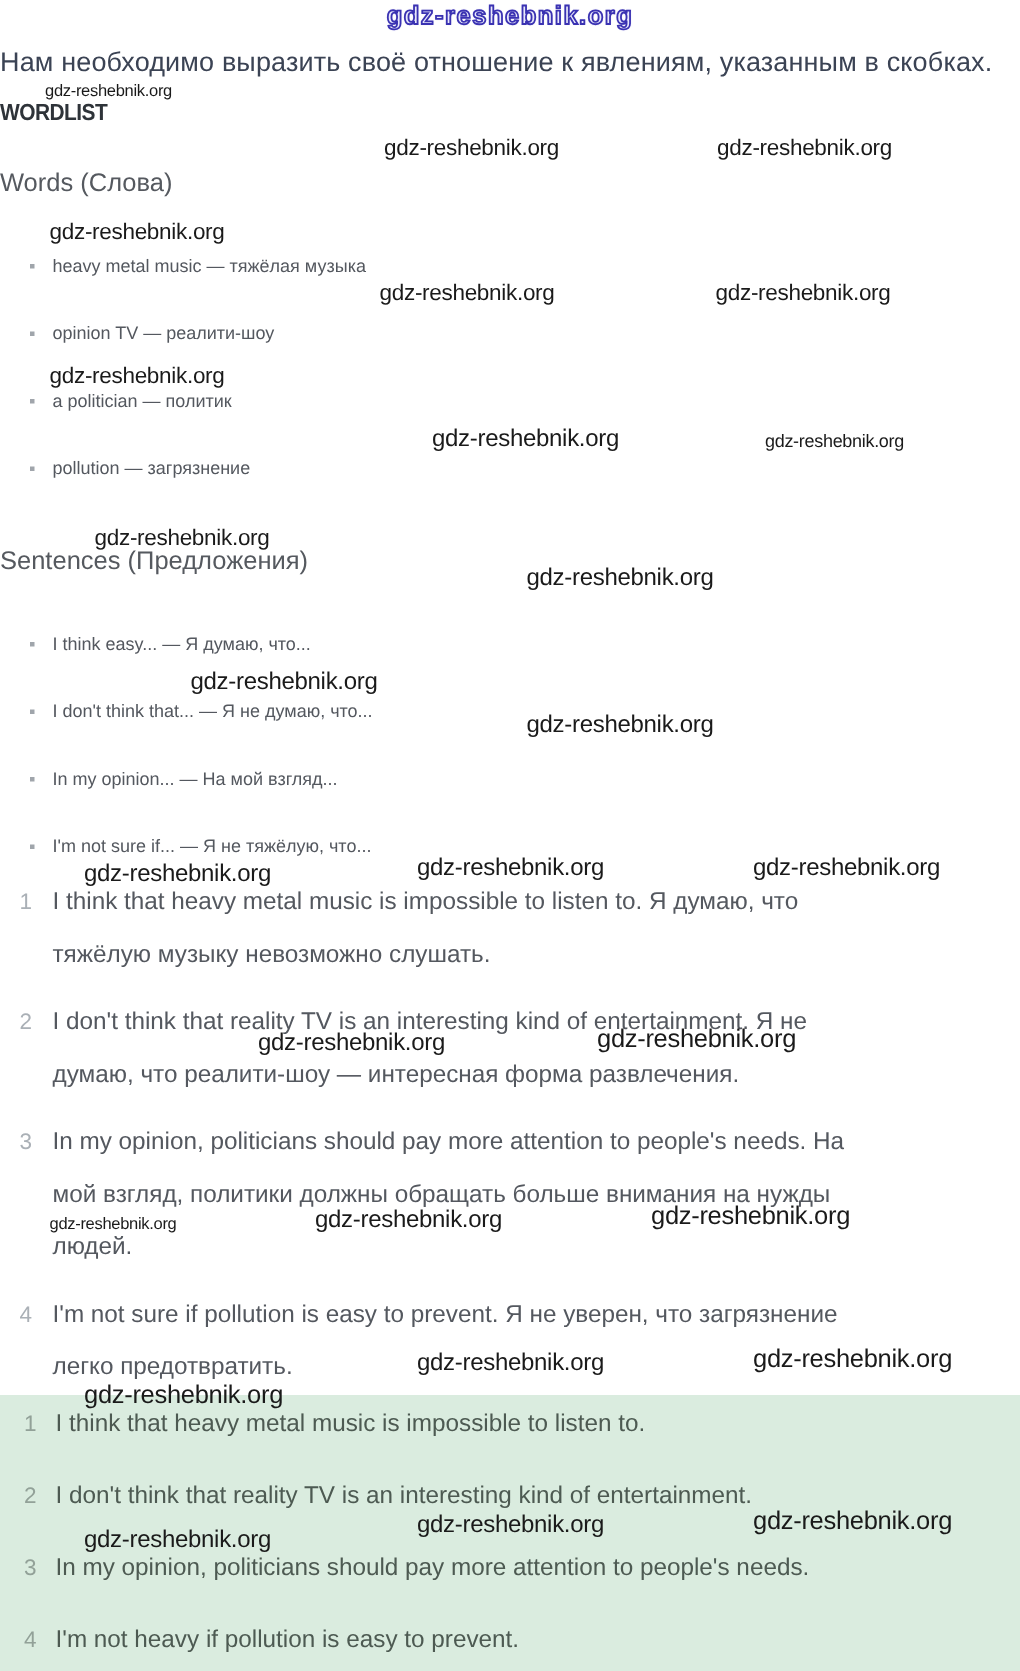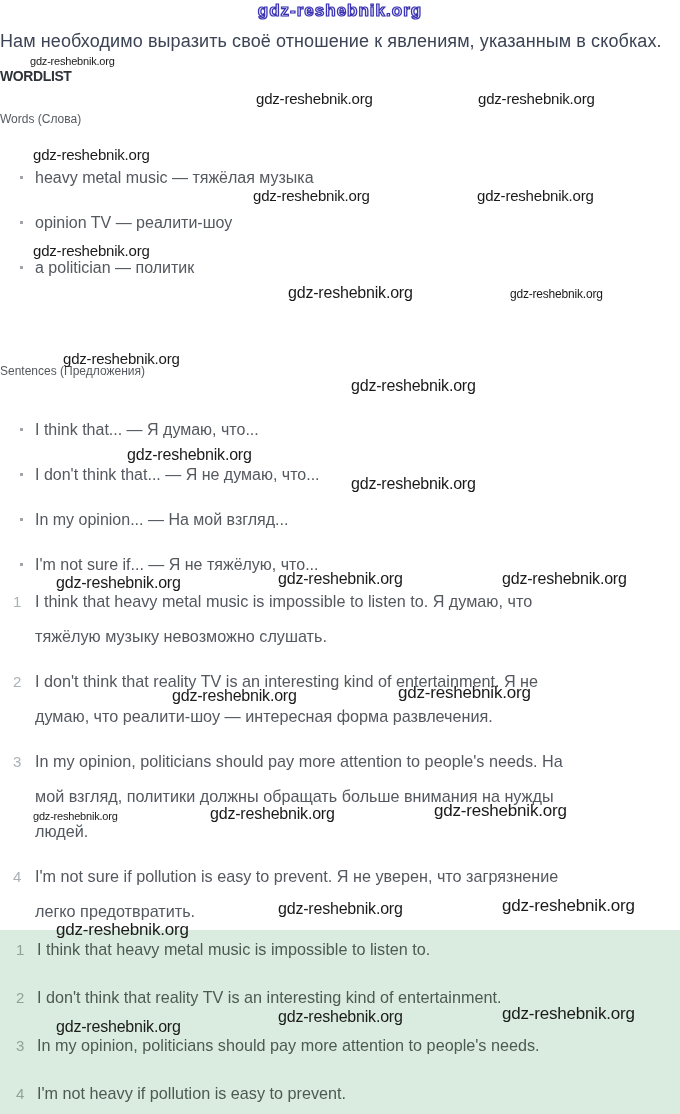--- a/index.html
+++ b/index.html
@@ -26,34 +26,34 @@
     font-size:18px;letter-spacing:0.1px;
     color:#3b4354;
   }
   #wordlist-title{
     top:67px;left:0;
     font-size:15.5px;font-weight:bold;color:#2e3339;
     letter-spacing:-0.4px;
     transform:scaleX(0.9);transform-origin:left top;
   }
   .section-heading{
-    font-size:12px;color:#55595f;
+    font-size:17px;color:#55595f;
   }
   #words-heading{top:112px;left:0;}
   #sentences-heading{top:364px;left:0;}
   
   ul.bullets{
     list-style:none;margin:0;padding:0;width:645px;
   }
   ul.bullets li{
     position:relative;
     padding-left:35px;
     line-height:35px;height:35px;
     margin-bottom:10px;
-    font-size:16px;color:#54585f;
+    font-size:12px;color:#54585f;
   }
   ul.bullets li .dot{
     position:absolute;left:20px;top:16px;
     width:3px;height:3px;background:#a0a5ab;
   }
   #words-list{top:160px;left:0;}
   #patterns-list{top:412px;left:0;}
   
   ol.examples{
     list-style:none;margin:0;padding:0;width:632px;
@@ -111,26 +111,27 @@
   <div id="task" class="abs">Нам необходимо выразить своё отношение к явлениям, указанным в скобках.</div>
 
   <div id="wordlist-title" class="abs">WORDLIST</div>
 
   <div id="words-heading" class="abs section-heading">Words (Слова)</div>
 
   <ul id="words-list" class="abs bullets">
     <li><span class="dot"></span><span>heavy metal music — тяжёлая музыка</span></li>
     <li><span class="dot"></span><span>opinion TV — реалити-шоу</span></li>
     <li><span class="dot"></span><span>a politician — политик</span></li>
+    <li><span class="dot"></span><span>pollution — загрязнение</span></li>
   </ul>
 
   <div id="sentences-heading" class="abs section-heading">Sentences (Предложения)</div>
 
   <ul id="patterns-list" class="abs bullets">
-    <li><span class="dot"></span><span>I think that... — Я думаю, что...</span></li>
+    <li><span class="dot"></span><span>I think easy... — Я думаю, что...</span></li>
     <li><span class="dot"></span><span>I don't think that... — Я не думаю, что...</span></li>
     <li><span class="dot"></span><span>In my opinion... — На мой взгляд...</span></li>
     <li><span class="dot"></span><span>I'm not sure if... — Я не тяжёлую, что...</span></li>
   </ul>
 
   <ol id="examples-list" class="abs examples">
     <li><span class="num">1</span><span>I think that heavy metal music is impossible to listen to. Я думаю, что
 тяжёлую музыку невозможно слушать.</span></li>
     <li><span class="num">2</span><span>I don't think that reality TV is an interesting kind of entertainment. Я не
 думаю, что реалити-шоу — интересная форма развлечения.</span></li>

